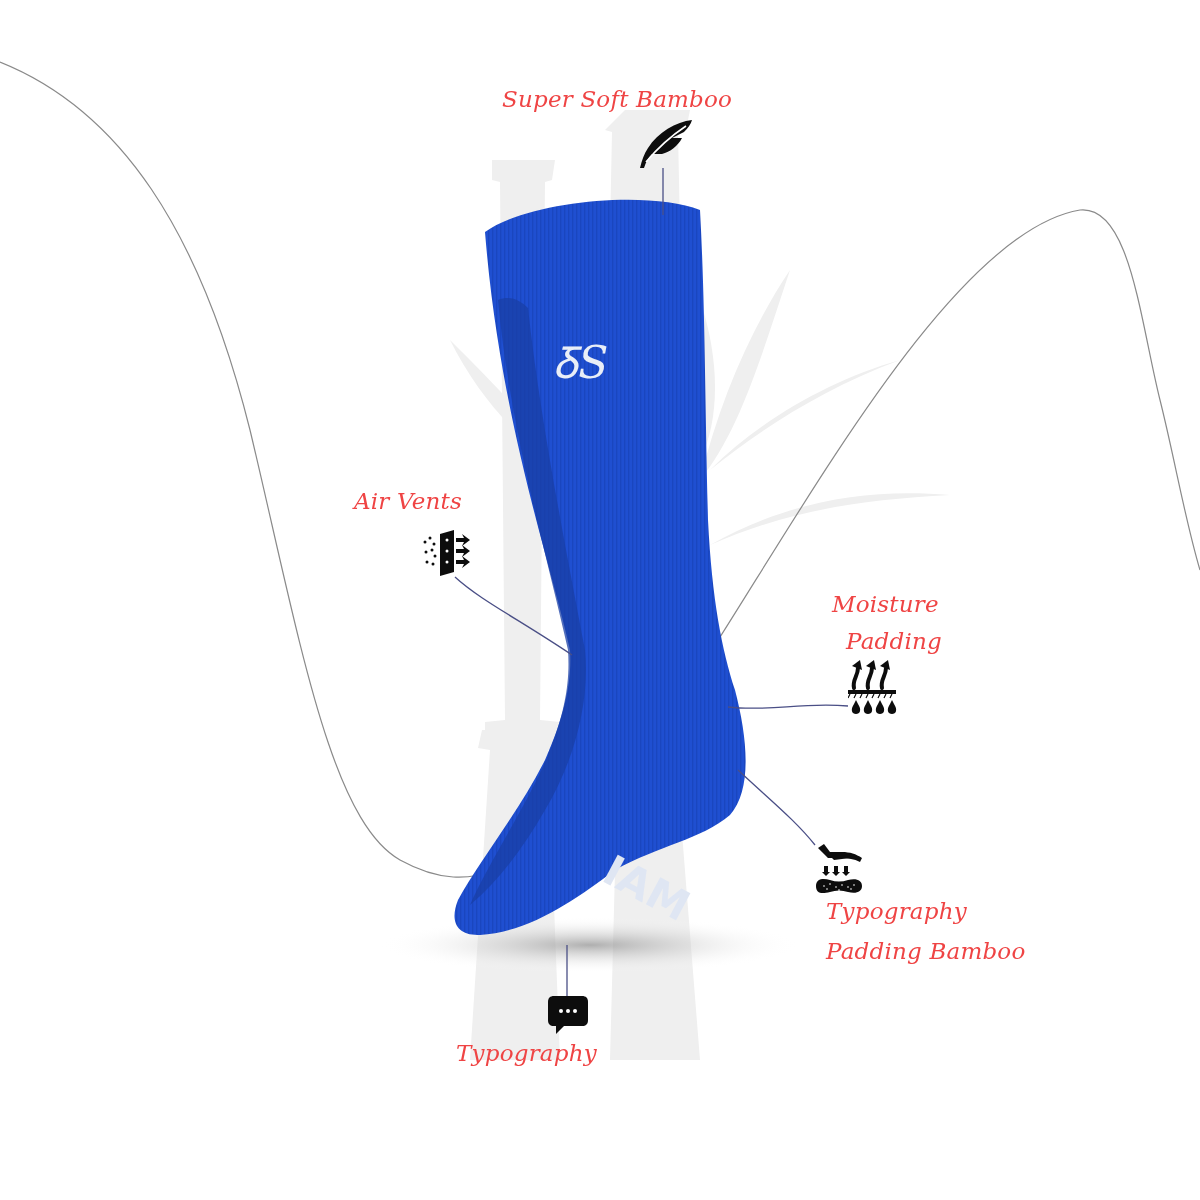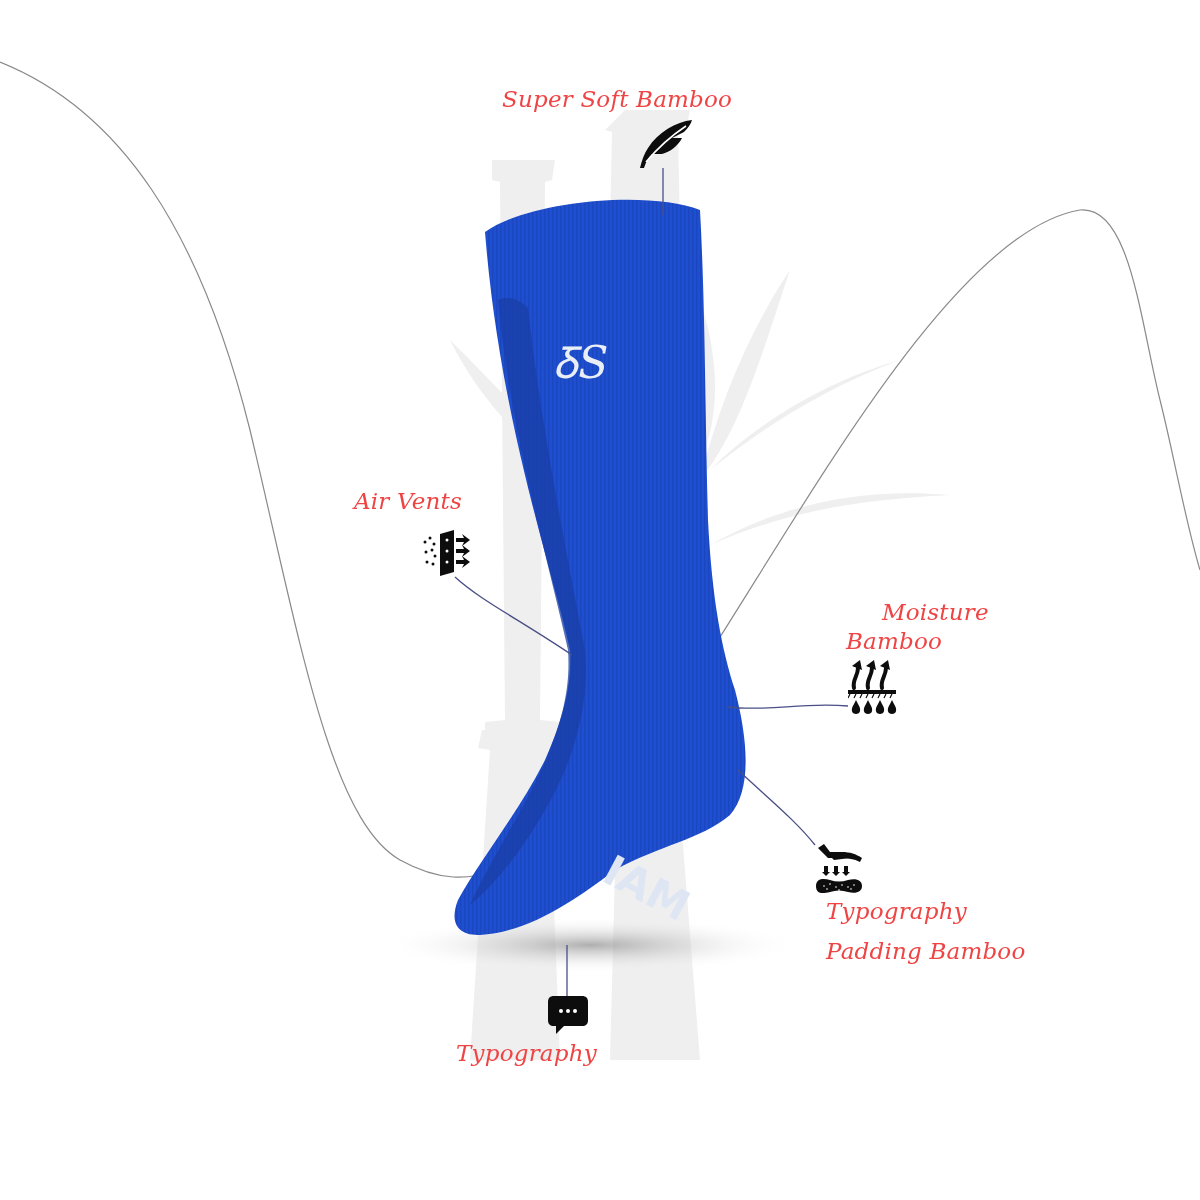--- a/index.html
+++ b/index.html
@@ -101,22 +101,22 @@
     <path d="M34 19 L42 19 L40 15 L48 21 L40 27 L42 23 L34 23 Z"></path>
     <path d="M34 30 L42 30 L40 26 L48 32 L40 38 L42 34 L34 34 Z"></path>
   </g>
   <g fill="#fff">
       <circle cx="25" cy="10" r="1.5"></circle>
       <circle cx="25" cy="21" r="1.5"></circle>
       <circle cx="25" cy="32" r="1.5"></circle>
     </g>
 </svg>
 
-<div class="label" style="left:882px; top:585px;margin-top:8px;">Moisture</div>
-<div class="label" style="left:846px; top:622px;">Bamboo</div>
+<div class="label" style="left:832px; top:585px;">Moisture</div>
+<div class="label" style="left:846px; top:622px;">Padding</div>
 <svg class="icon" style="left:848px; top:660px;" width="52" height="54" viewBox="0 0 52 54">
   <g fill="none" stroke="#0d0d0d" stroke-width="4" stroke-linecap="round">
     <path d="M6 28 C 4 20 10 16 10 8"></path>
       <path d="M20 28 C 18 20 24 16 24 8"></path>
       <path d="M34 28 C 32 20 38 16 38 8"></path>
   </g>
   <g fill="#0d0d0d">
     <path d="M4 6 L12 0 L14 10 Z"></path>
       <path d="M18 6 L26 0 L28 10 Z"></path>
       <path d="M32 6 L40 0 L42 10 Z"></path>

